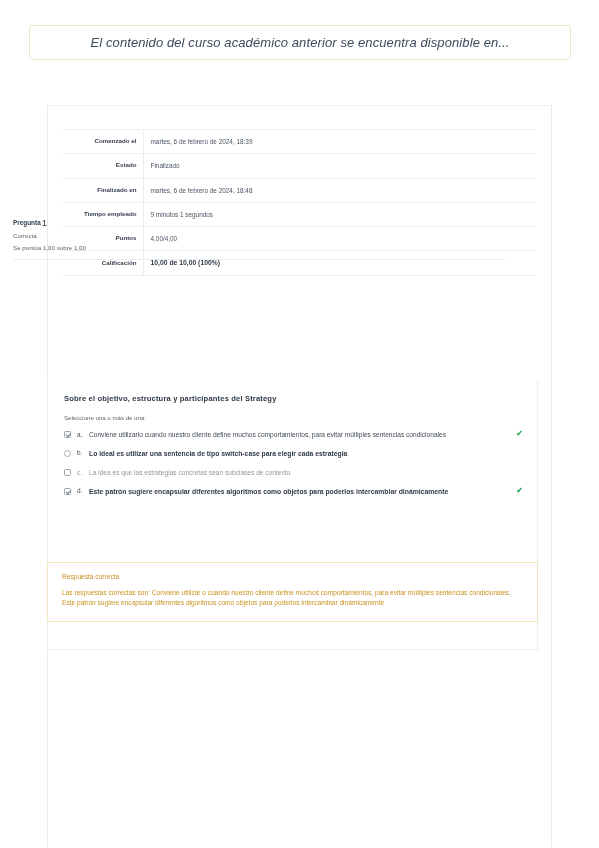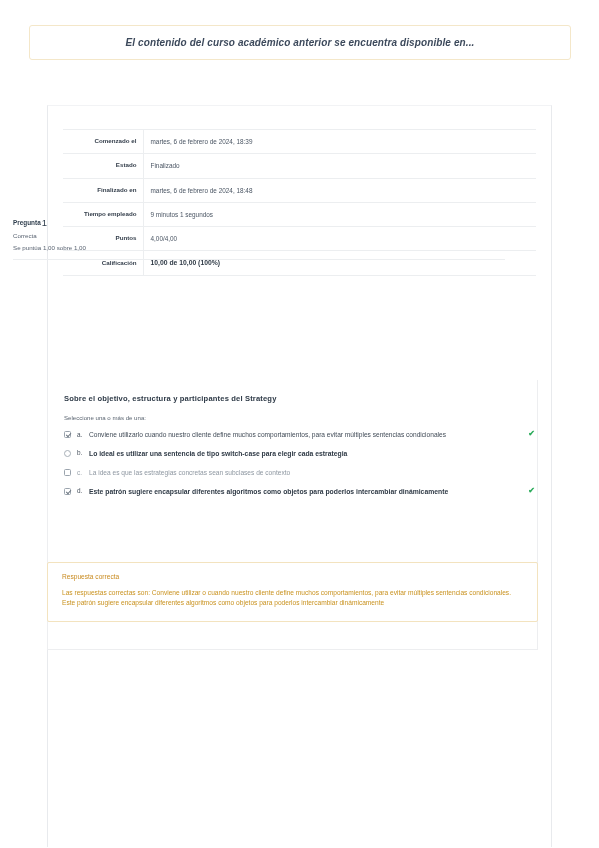--- a/index.html
+++ b/index.html
@@ -28,25 +28,24 @@
     width: 542px;
     height: 35px;
     background: #ffffff;
     border: 1px solid #f4e7c9;
     border-radius: 3px;
     display: flex;
     align-items: center;
     justify-content: center;
   }
   .notice-text {
-    font-size: 10px;
+    font-size: 13px;
     font-style: italic;
     color: #3d4a5c;
     letter-spacing: 0.1px;
-    font-weight: bold;
   }
 
   
   .content-card {
     position: absolute;
     left: 47px;
     top: 105px;
     width: 505px;
     height: 742px;
     background: #ffffff;
@@ -124,21 +123,21 @@
   
   .q-body {
     position: absolute;
     left: 47px;
     top: 380px;
     width: 491px;
     min-height: 270px;
     background: #ffffff;
     border: 1px solid #edeef0;
     border-top: none;
-    padding: 14px 0 12px 16px;
+    padding: 14px 12px 12px 16px;
   }
   .q-text {
     font-size: 7.6px;
     font-weight: bold;
     color: #2e3a47;
     letter-spacing: 0.15px;
     margin-bottom: 11px;
   }
   .q-instr {
     font-size: 6.1px;

